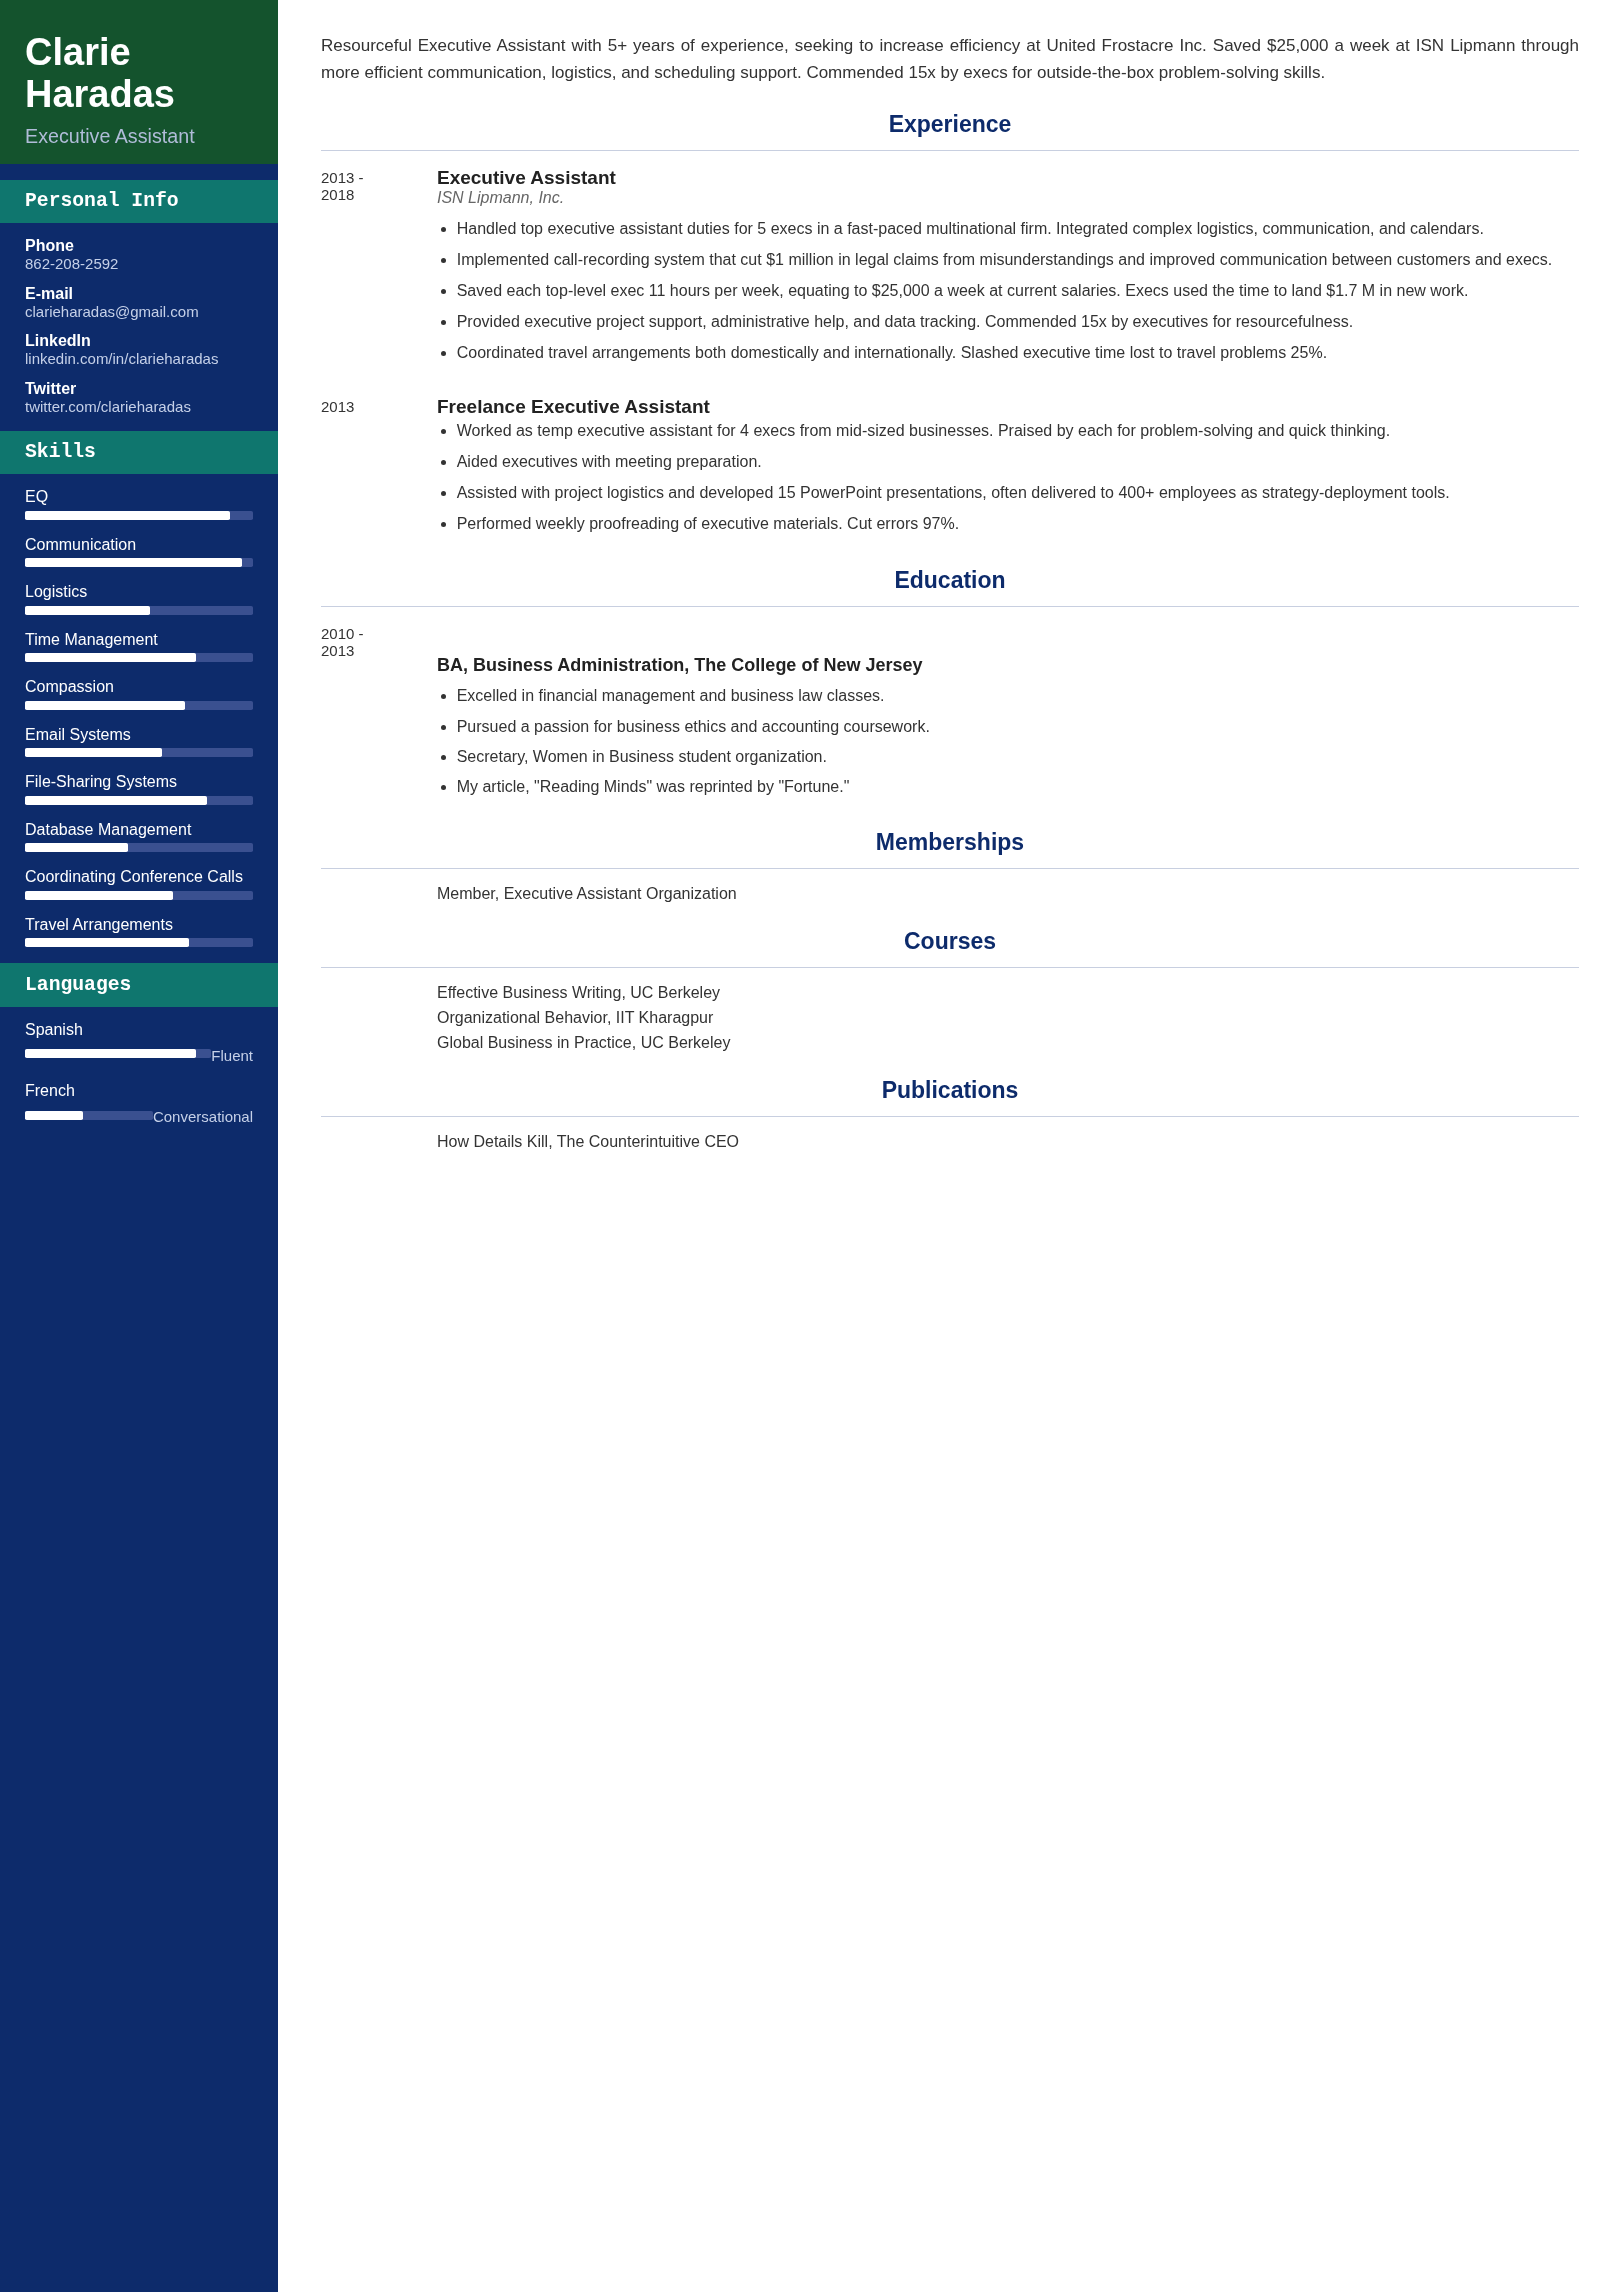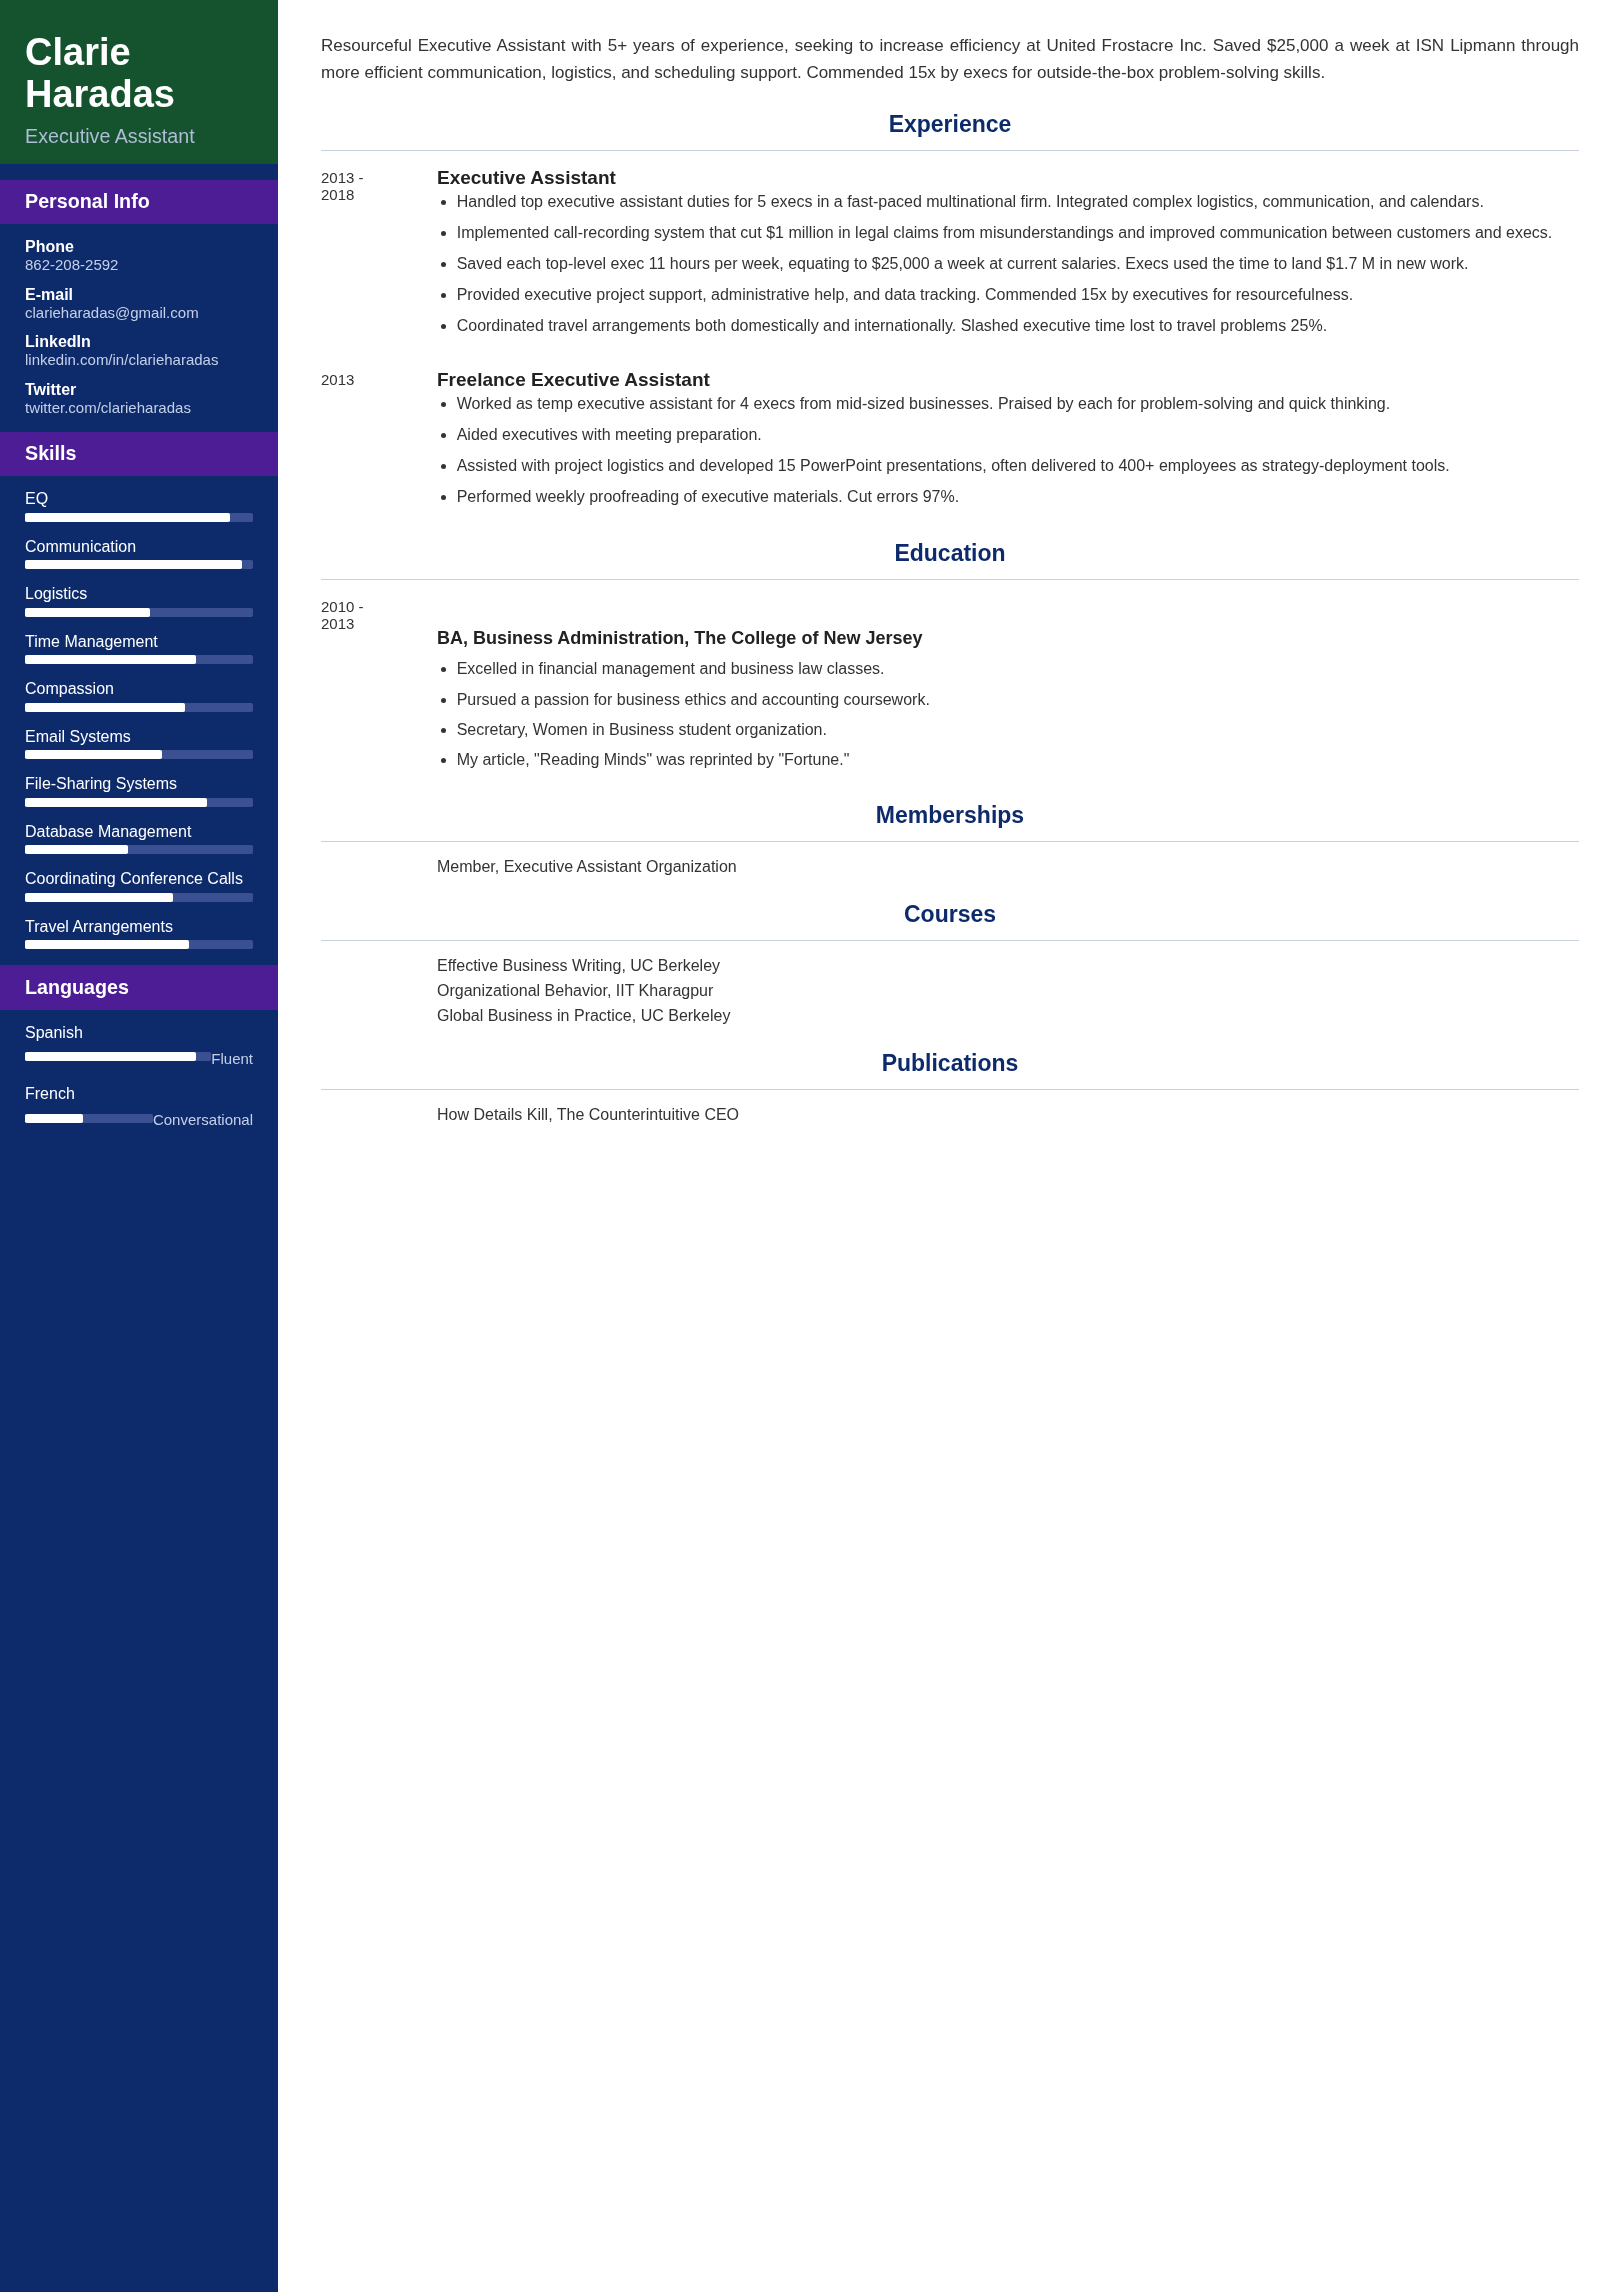--- a/index.html
+++ b/index.html
@@ -32,26 +32,27 @@
     .sidebar-title {
       font-size: 19.7px;
       font-weight: 400;
       color: #b0bcd8;
       margin-top: 9px;
     }
     .sidebar-section {
       margin-top: 0;
     }
     .sidebar-section-header {
-      background: #4c1d95;
+      background: #0f766e;
       padding: 10.7px 25px;
       font-size: 19.7px;
       font-weight: 700;
       color: #fff;
       margin-top: 16px;
+      font-family: Liberation Mono, monospace;
     }
     .sidebar-content {
       padding: 14.3px 25px 0 25px;
     }
     .info-item {
       margin-bottom: 12.5px;
     }
     .info-label {
       font-weight: 700;
       font-size: 16px;
@@ -353,20 +354,21 @@
 
 <div class="main">
   <p class="summary">Resourceful Executive Assistant with 5+ years of experience, seeking to increase efficiency at United Frostacre Inc. Saved $25,000 a week at ISN Lipmann through more efficient communication, logistics, and scheduling support. Commended 15x by execs for outside-the-box problem-solving skills.</p>
 
   <div class="section-title">Experience</div>
   <div id="experience-container">
       <div class="exp-block">
     <div class="exp-dates">2013 -<br>2018</div>
     <div class="exp-content">
       <div class="exp-jobtitle">Executive Assistant</div>
+      <div class="exp-company">ISN Lipmann, Inc.</div>
       <ul class="exp-bullets">
             <li>Handled top executive assistant duties for 5 execs in a fast-paced multinational firm. Integrated complex logistics, communication, and calendars.</li>
             <li>Implemented call-recording system that cut $1 million in legal claims from misunderstandings and improved communication between customers and execs.</li>
             <li>Saved each top-level exec 11 hours per week, equating to $25,000 a week at current salaries. Execs used the time to land $1.7 M in new work.</li>
             <li>Provided executive project support, administrative help, and data tracking. Commended 15x by executives for resourcefulness.</li>
             <li>Coordinated travel arrangements both domestically and internationally. Slashed executive time lost to travel problems 25%.</li>
           </ul>
     </div>
   </div>
       <div class="exp-block">

